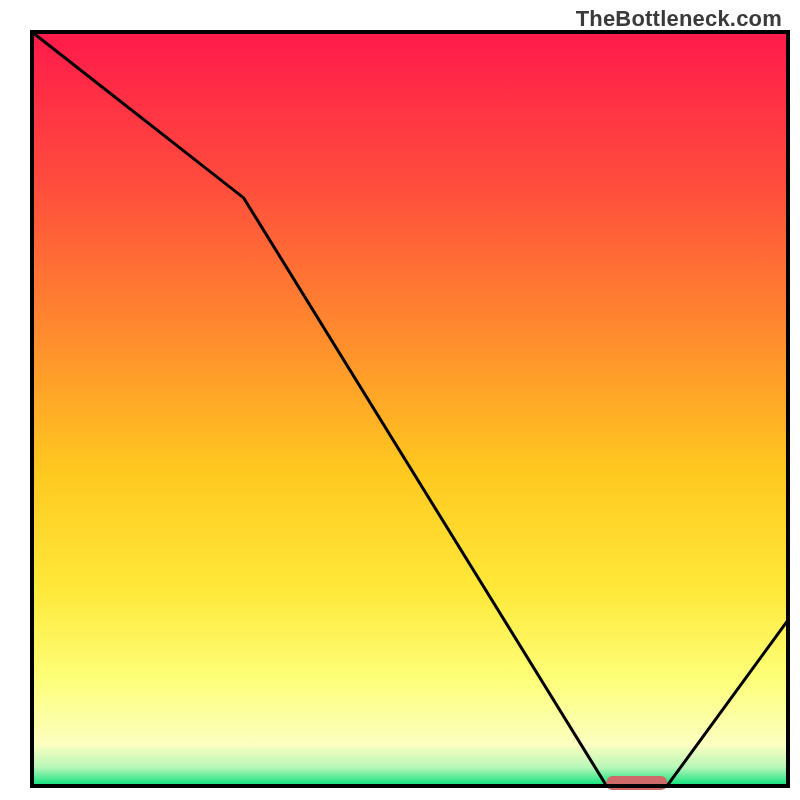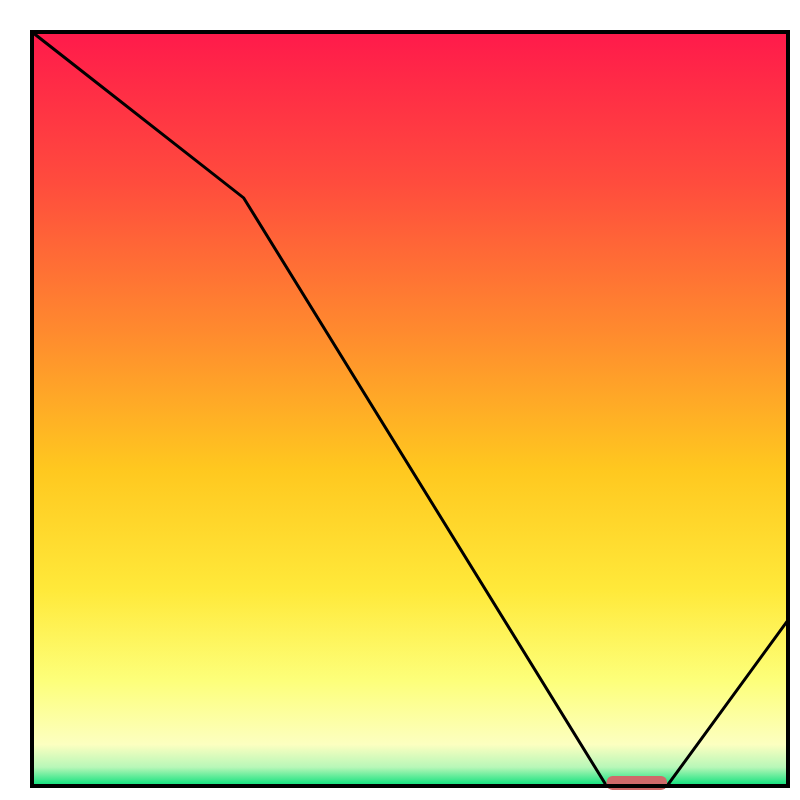--- a/index.html
+++ b/index.html
@@ -25,20 +25,21 @@
     letter-spacing: 0.2px;
   }
   svg {
     display: block;
   }
 </style>
 </head>
 <body>
 
 <div class="container">
+  <div class="watermark">TheBottleneck.com</div>
 
   <svg id="chart-svg" width="800" height="800" viewBox="0 0 800 800">
     <defs>
       <linearGradient id="bg-grad" x1="0" y1="0" x2="0" y2="1">
           <stop offset="0%" stop-color="#ff1a4b"></stop>
           <stop offset="20%" stop-color="#ff4c3d"></stop>
           <stop offset="40%" stop-color="#ff8b2e"></stop>
           <stop offset="57.99999999999999%" stop-color="#ffc81f"></stop>
           <stop offset="74%" stop-color="#ffe93a"></stop>
           <stop offset="86%" stop-color="#fdff7a"></stop>

